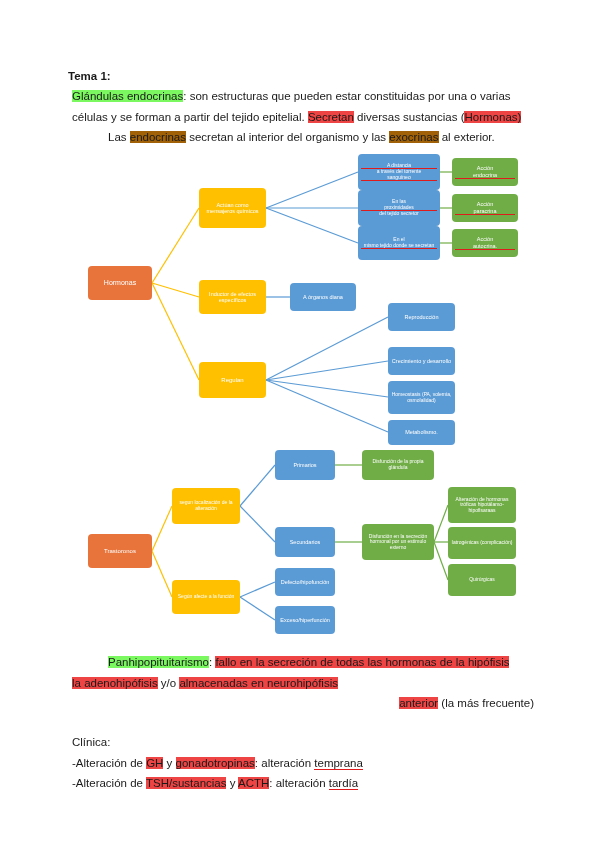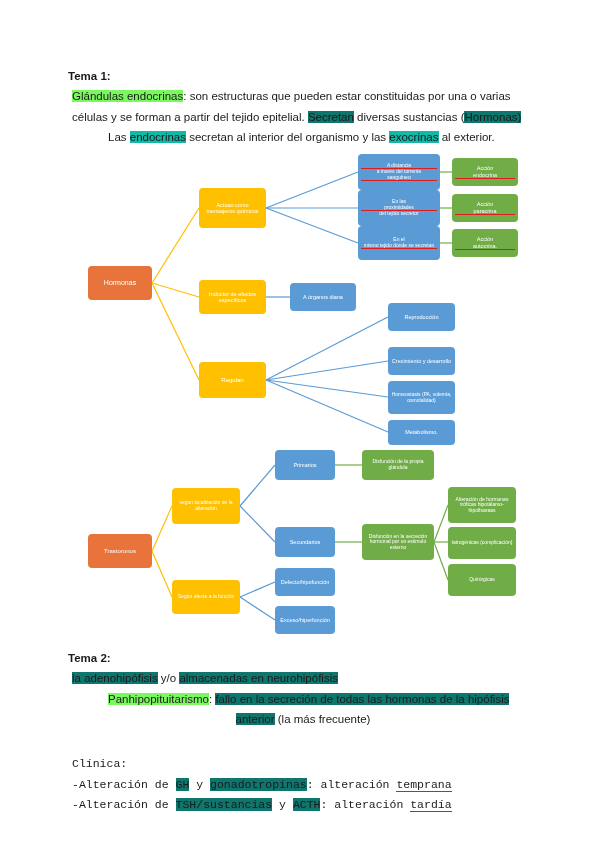--- a/index.html
+++ b/index.html
@@ -11,27 +11,27 @@
     color:#1a1a1a;
     overflow:hidden;
     position:relative;
   }
   .page{position:relative;width:600px;height:848px;}
 
   
   .text-block{position:absolute;left:68px;width:470px;}
   .t-heading{font-size:11.5px;font-weight:bold;line-height:16px;margin:0 0 1px 0;}
   .t-line{font-size:11.5px;line-height:16.5px;margin:4px;}
-  .t-center{text-align:center;}
+  .t-center{text-align:right;}
   .t-indent{padding-left:36px;}
 
   
   .hl-green{background:#7bf860;}
-  .hl-yellow{background:#0f766e;}
-  .hl-cyan{background:#14b8a6;}
+  .hl-yellow{background:#ef4444;}
+  .hl-cyan{background:#a16207;}
   .ul-red{border-bottom:1.4px solid #e01b1b;}
 
   
   .diagram{position:absolute;left:0;top:0;width:600px;height:848px;pointer-events:none;}
   .edges{position:absolute;left:0;top:0;}
   .node{
     position:absolute;
     border-radius:4px;
     display:flex;align-items:center;justify-content:center;
     text-align:center;
@@ -220,33 +220,32 @@
     </div>
     <div class="node n-green fs5" style="left:448px;top:527px;width:68px;height:32px;">
       <span>Iatrogénicas (complicación)</span>
     </div>
     <div class="node n-green fs5" style="left:448px;top:564px;width:68px;height:32px;">
       <span>Quirúrgicas</span>
     </div>
   </div>
 
   <div class="text-block" style="top:650px;">
-    <p class="t-heading">Tema 2:</p>
-    <p class="t-line">
-      <span class="hl-yellow">la adenohipófisis</span><span> y/o </span><span class="hl-yellow">almacenadas en neurohipófisis</span>
-    </p>
     <p class="t-line t-indent">
       <span class="hl-green">Panhipopituitarismo</span><span>: </span><span class="hl-yellow">fallo en la</span><span class="hl-yellow"> secreción de todas las hormonas de la hipófisis</span>
     </p>
+    <p class="t-line">
+      <span class="hl-yellow">la adenohipófisis</span><span> y/o </span><span class="hl-yellow">almacenadas en neurohipófisis</span>
+    </p>
     <p class="t-line t-center">
       <span class="hl-yellow">anterior</span><span> (la más frecuente)</span>
     </p>
   </div>
 
-  <div class="text-block" style="top:752px;font-family:Liberation Mono, monospace;">
+  <div class="text-block" style="top:730px;">
     <p class="t-line">Clínica:</p>
     <p class="t-line">
       <span>-Alteración de </span><span class="hl-yellow">GH</span><span> y </span><span class="hl-yellow">gonadotropinas</span><span>: alteración </span><span class="ul-red">temprana</span>
     </p>
     <p class="t-line">
       <span>-Alteración de </span><span class="hl-yellow">TSH/sustancias</span><span> y </span><span class="hl-yellow">ACTH</span><span>: alteración </span><span class="ul-red">tardía</span>
     </p>
   </div>
 
 </div>

